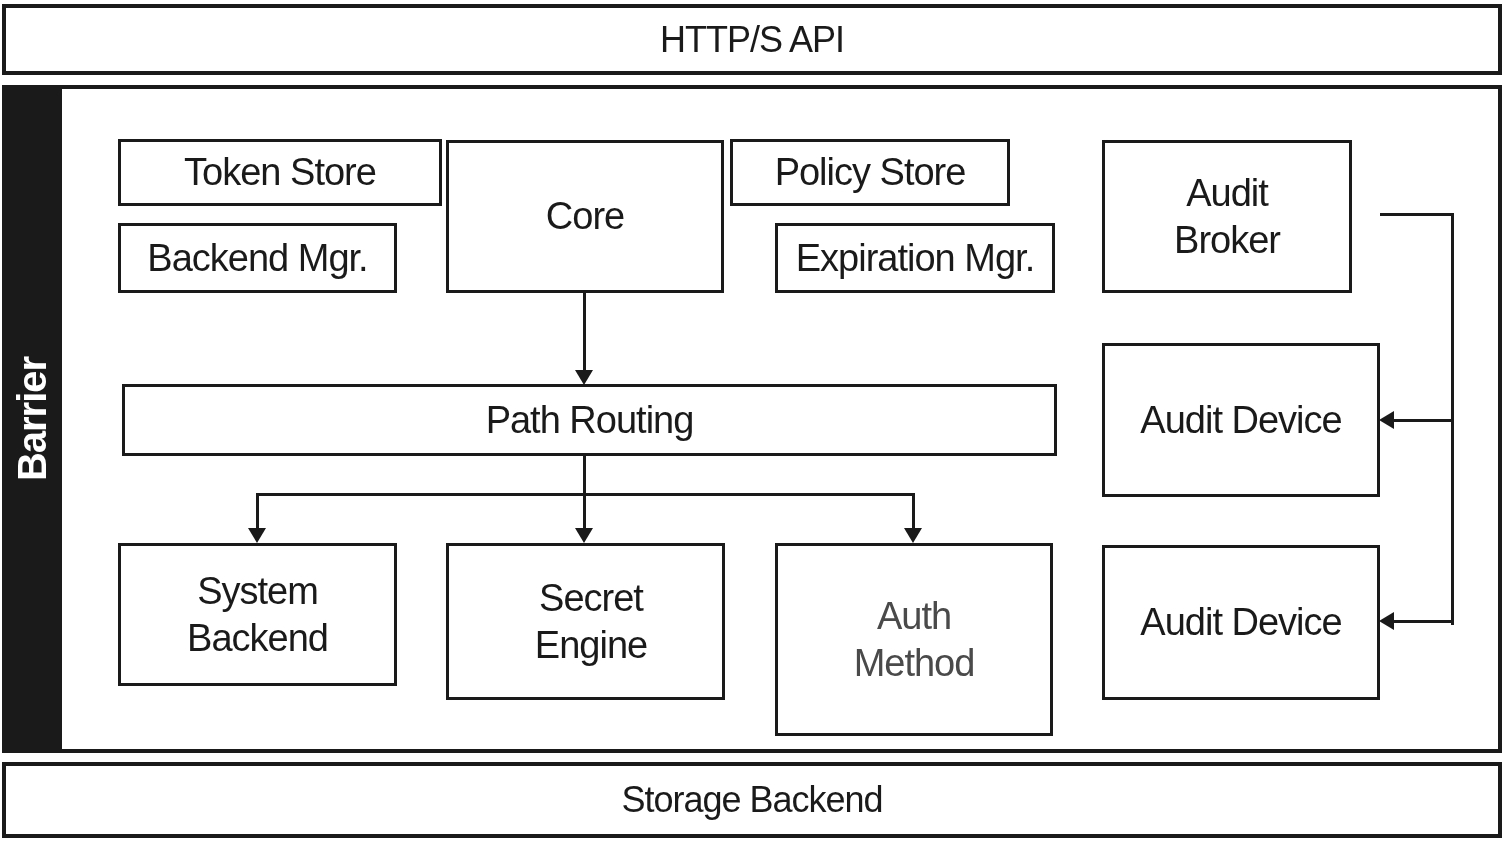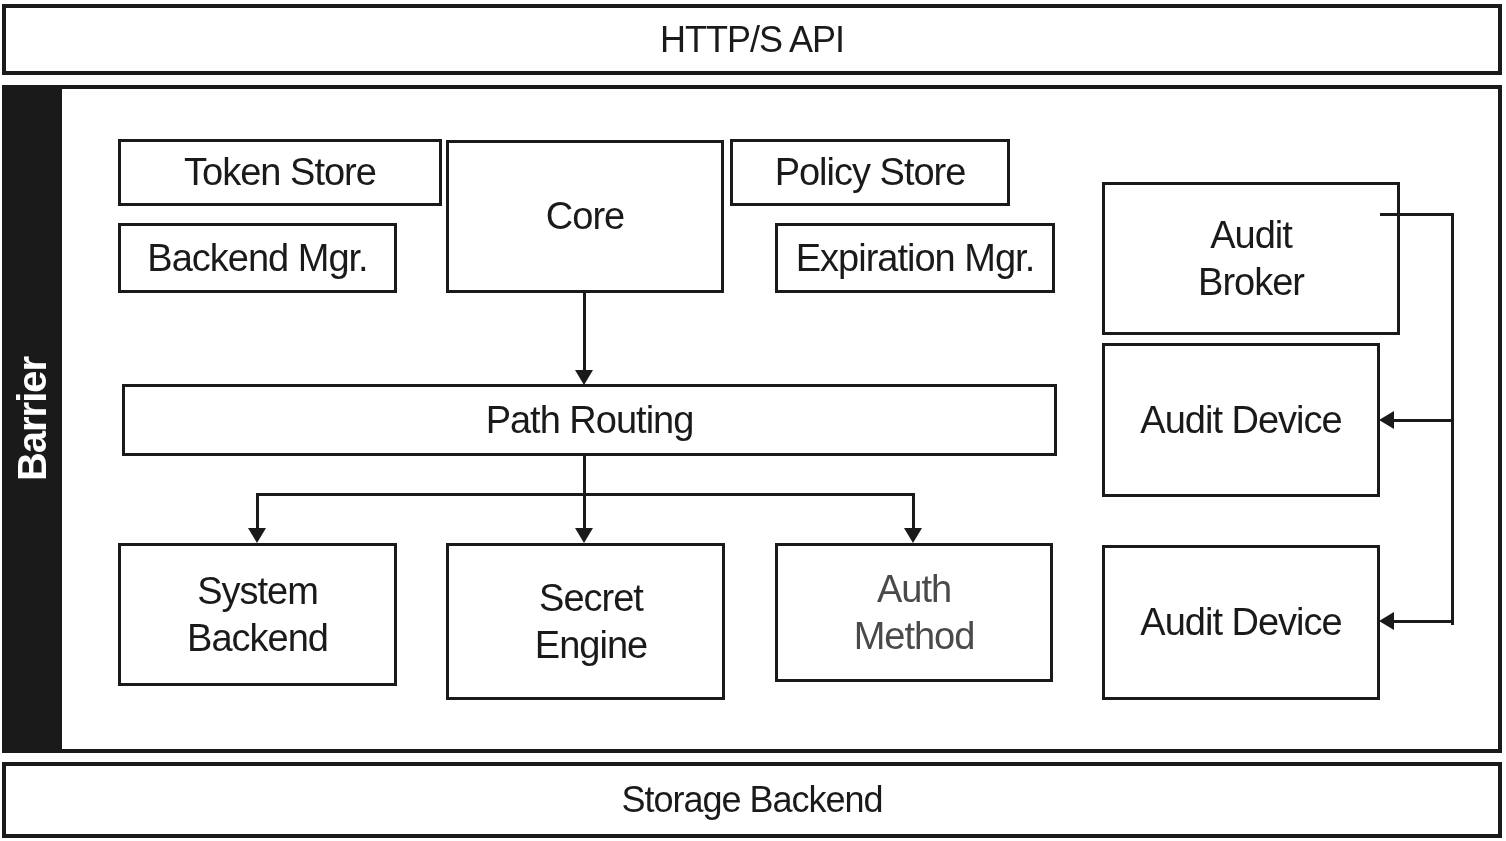--- a/index.html
+++ b/index.html
@@ -123,21 +123,21 @@
     </div>
     <div class="node" style="left:444px; top:51px;  width:278px; height:153px;">
       <span class="label">Core</span>
     </div>
     <div class="node" style="left:728px; top:50px;  width:280px; height:67px;">
       <span class="label">Policy Store</span>
     </div>
     <div class="node" style="left:773px; top:134px; width:280px; height:70px;">
       <span class="label">Expiration Mgr.</span>
     </div>
-    <div class="node" style="left:1100px; top:51px; width:298px; height:153px;margin-top:42px;">
+    <div class="node" style="left:1100px; top:51px; width:250px; height:153px;">
       <span class="label">Audit
 Broker</span>
     </div>
 
     <div class="node" style="left:120px; top:295px; width:935px; height:72px;">
       <span class="label">Path Routing</span>
     </div>
 
     <div class="node" style="left:1100px; top:254px; width:278px; height:154px;">
       <span class="label">Audit Device</span>
@@ -147,21 +147,21 @@
     </div>
 
     <div class="node" style="left:116px; top:454px; width:279px; height:143px;">
       <span class="label">System
 Backend</span>
     </div>
     <div class="node" style="left:444px; top:454px; width:279px; height:157px;padding-left:11px;">
       <span class="label">Secret
 Engine</span>
     </div>
-    <div class="node muted" style="left:773px; top:454px; width:278px; height:139px;">
+    <div class="node muted" style="left:773px; top:454px; width:278px; height:193px;">
       <span class="label">Auth
 Method</span>
     </div>
 
     <div>
       <div class="vline" style="left:581px; top:204px; width:3px; height:79px;"></div>
       <div class="arrow-down" style="left:573px; top:281px;"></div>
     </div>
 
     <div>

